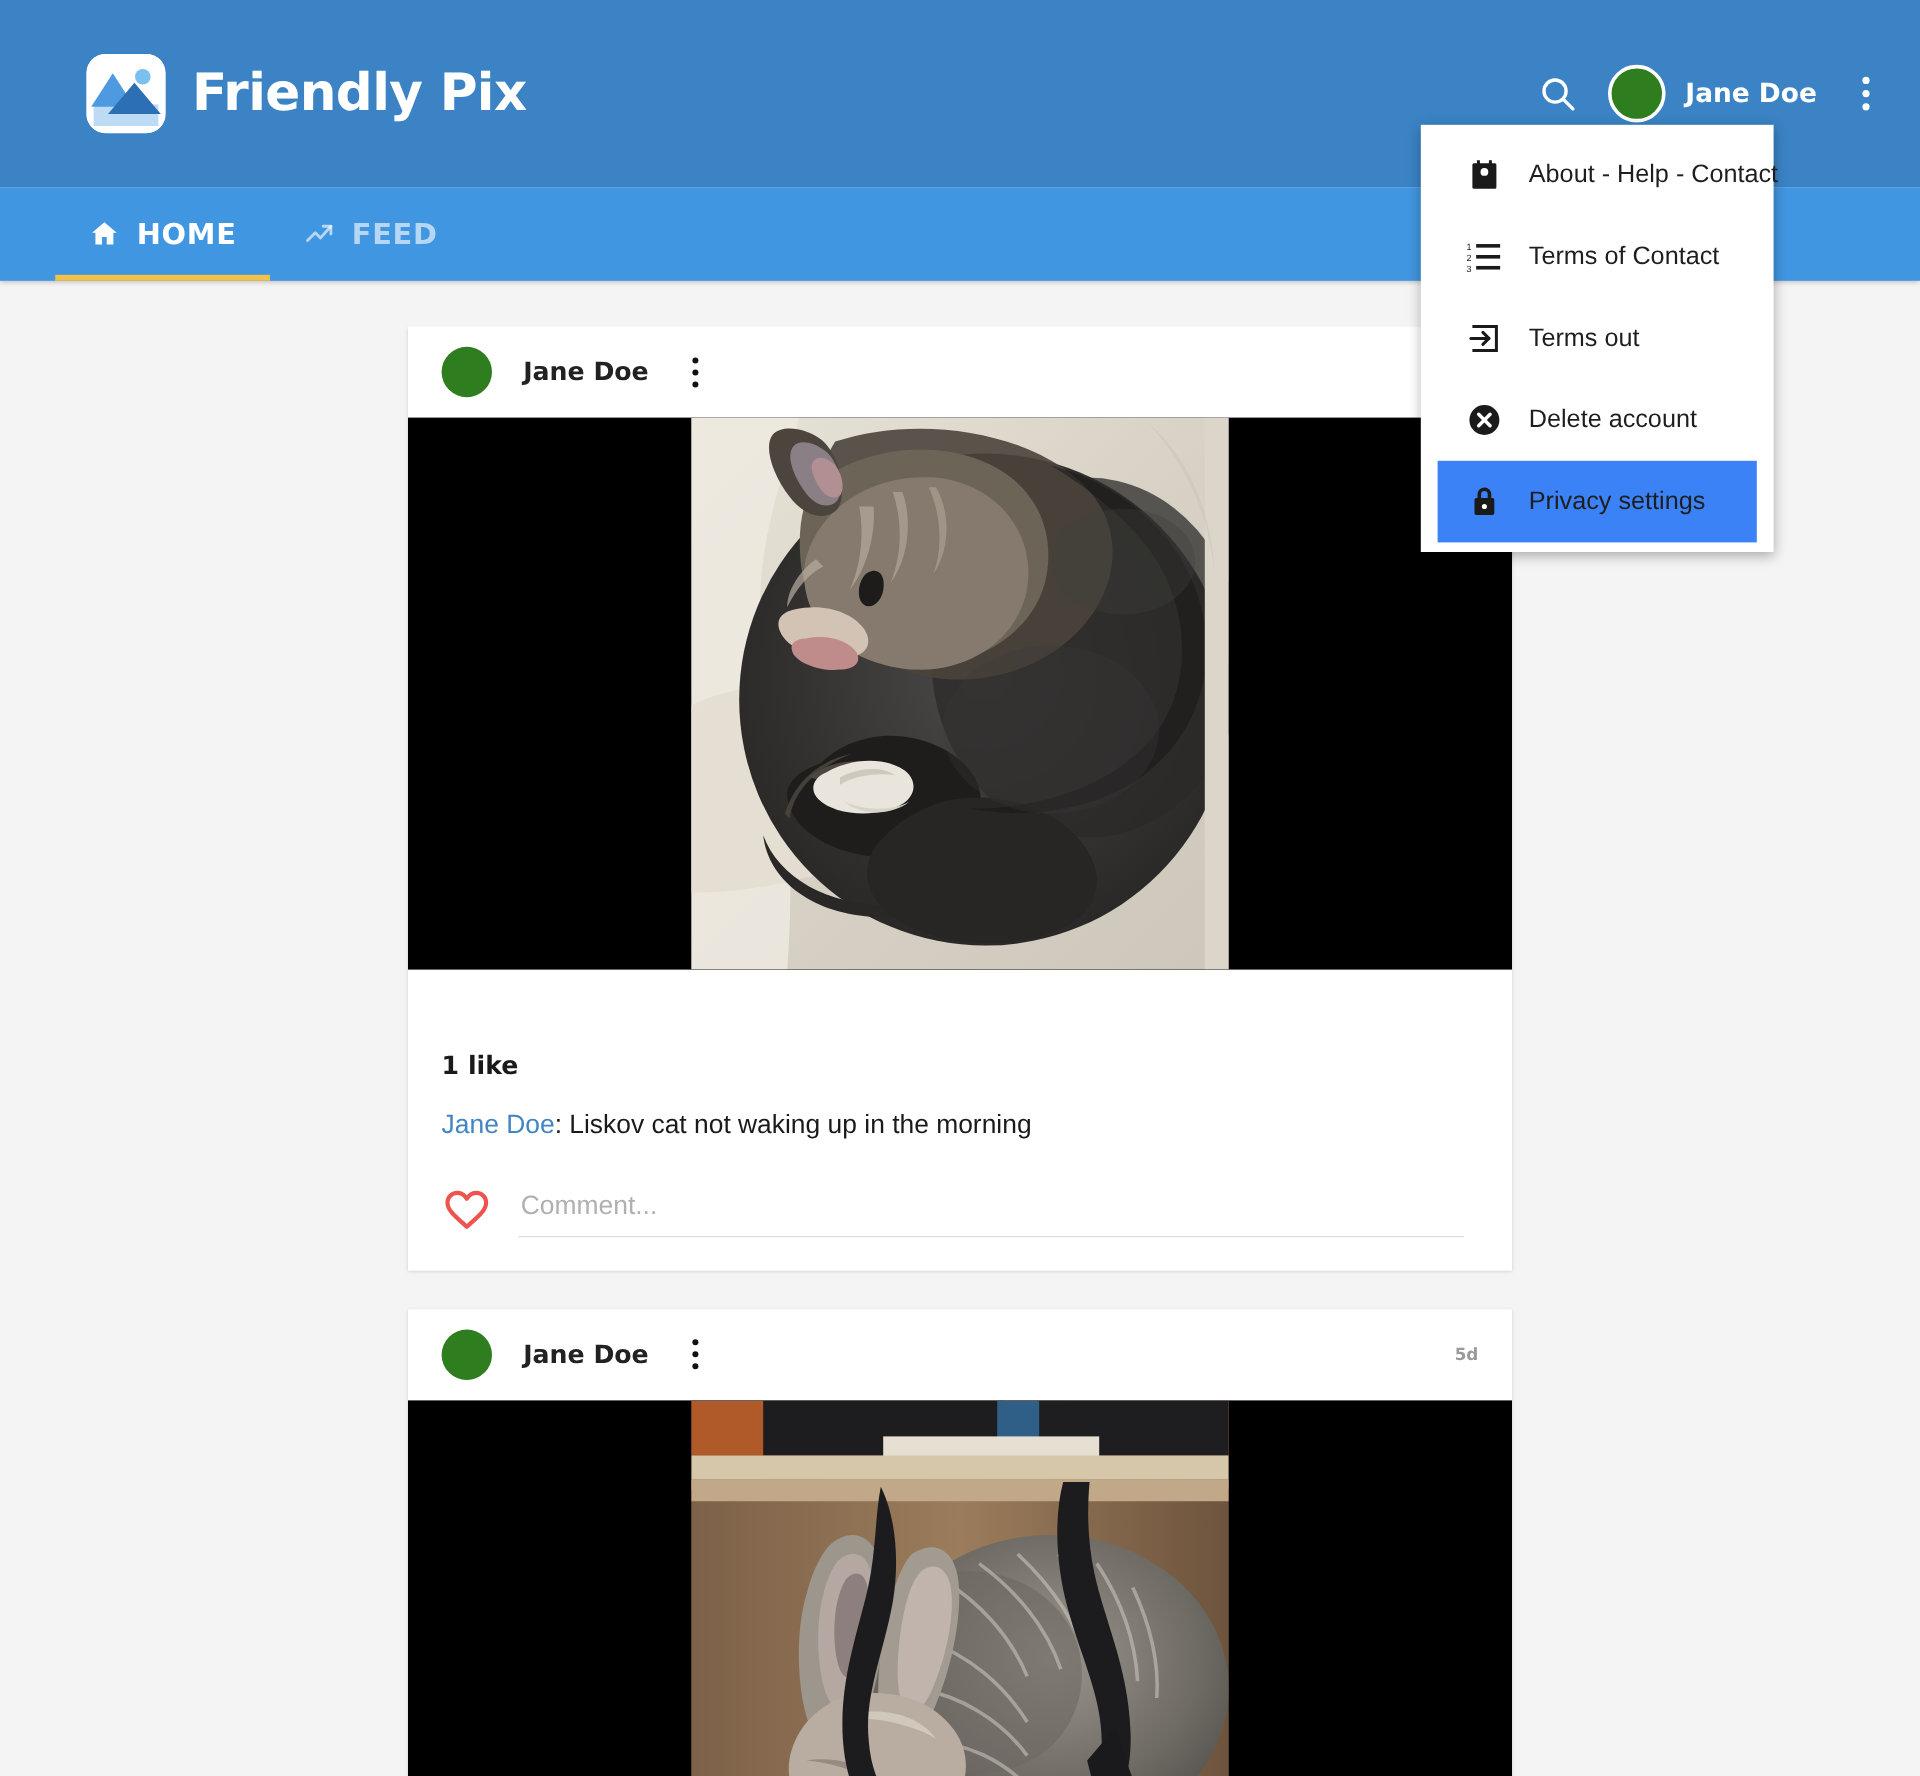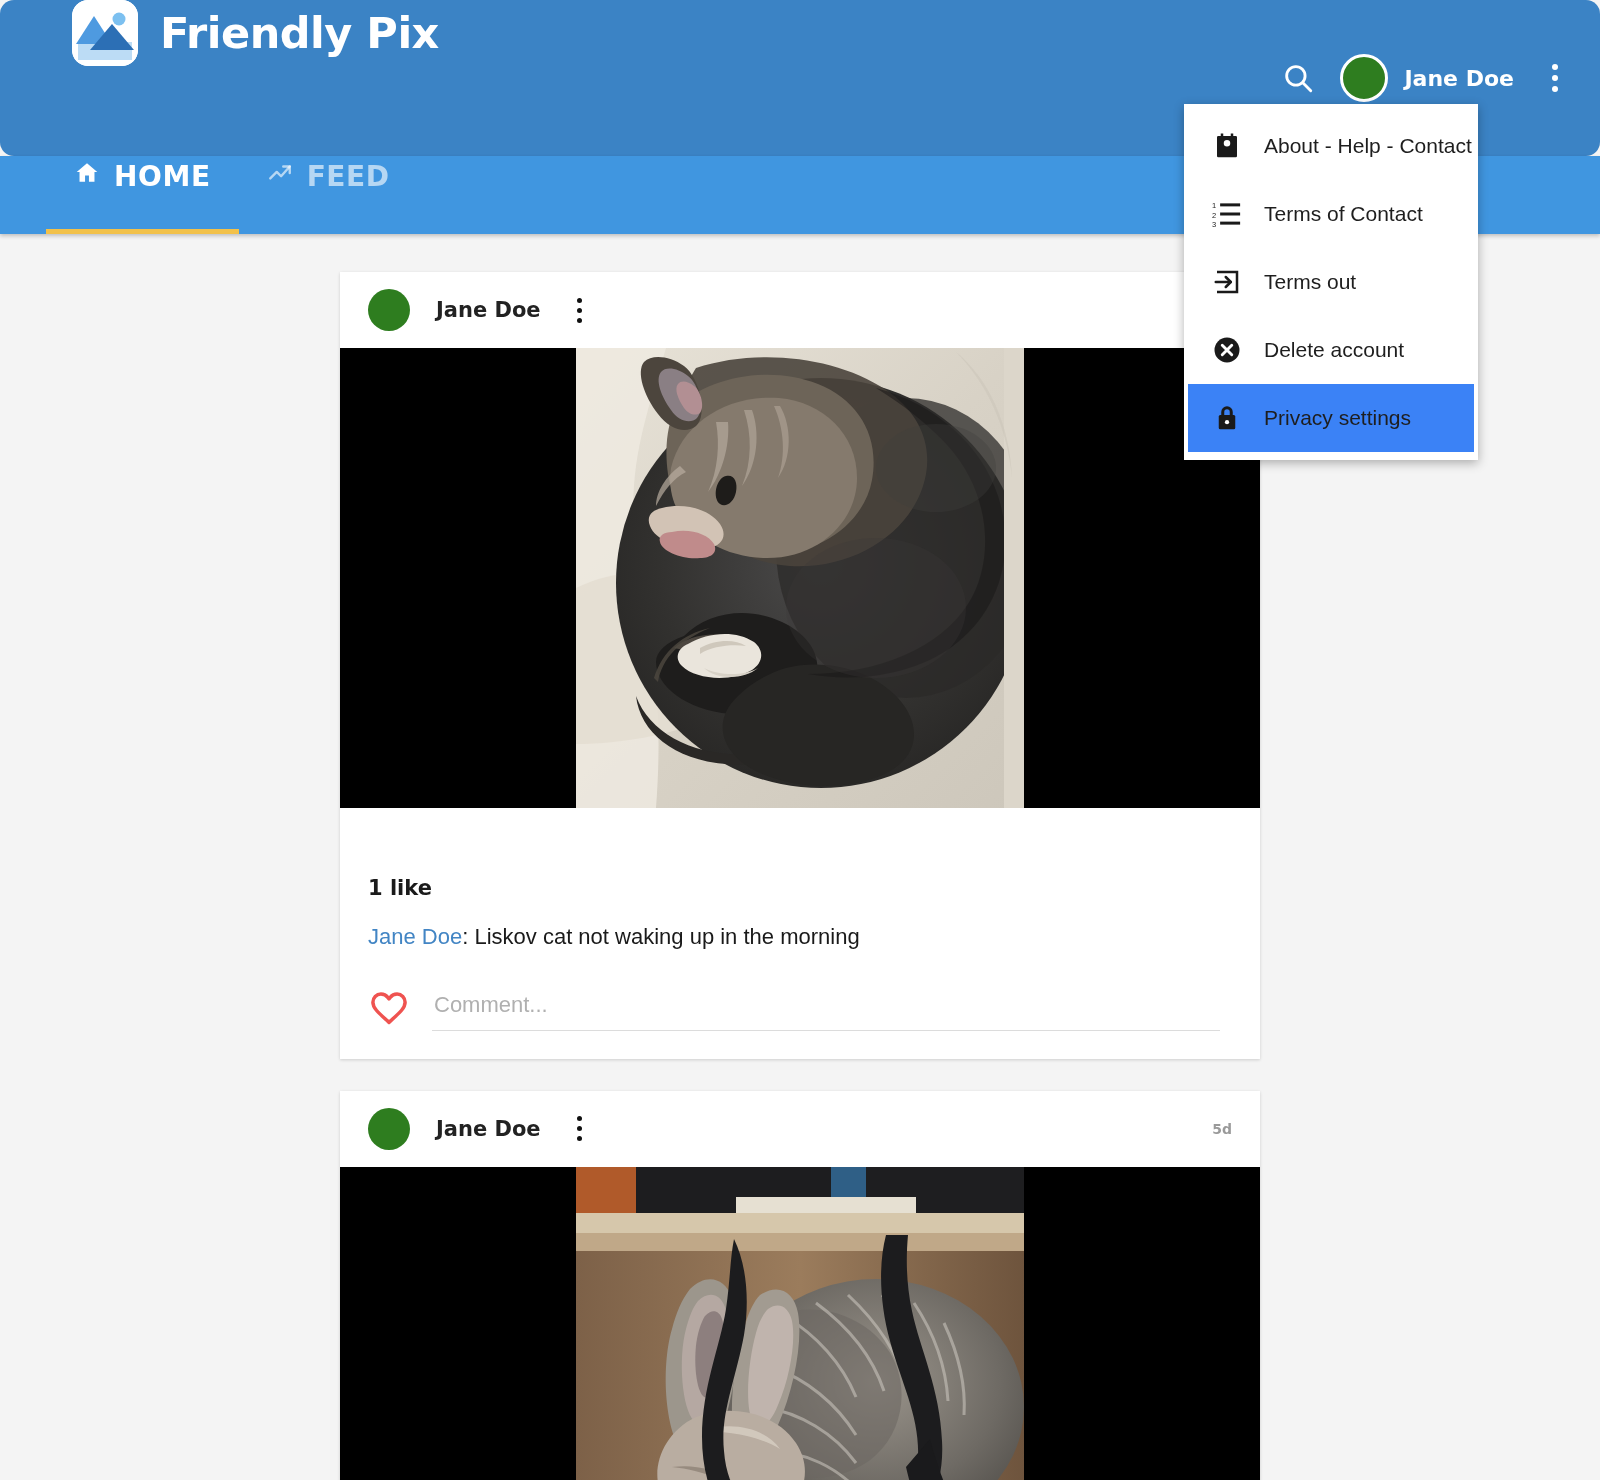--- a/index.html
+++ b/index.html
@@ -10,23 +10,22 @@
     font-family: "Liberation Sans", sans-serif;
     overflow: hidden;
   }
 
   
   .header {
     position: relative;
     height: 156px;
     background: #3b83c5;
     display: flex;
-    align-items: flex-start;
+    align-items: center;
     padding: 0 30px 0 72px;
-    border-radius: 14px;
   }
   .brand { display: flex; align-items: center; gap: 22px; }
   .logo-box {
     width: 66px; height: 66px;
     background: #ffffff;
     border-radius: 16px;
     position: relative;
     overflow: hidden;
     flex: 0 0 auto;
   }
@@ -81,25 +80,25 @@
     display: flex;
     align-items: flex-end;
     padding-left: 46px;
     box-shadow: 0 2px 4px rgba(0,0,0,0.22);
     position: relative;
     z-index: 2;
   }
   .tab {
     height: 100%;
     display: flex;
-    align-items: flex-start;
+    align-items: center;
     gap: 14px;
     padding: 4px 28px;
     color: rgba(255,255,255,0.62);
-    font-size: 28px;
+    font-size: 24px;
     font-weight: bold;
     letter-spacing: 0.6px;
     font-family: "DejaVu Sans", sans-serif;
     position: relative;
   }
   .tab.active { color: #ffffff; }
   .tab.active::after {
     content: "";
     position: absolute;
     left: 0; right: 0; bottom: 0;
@@ -206,21 +205,21 @@
 
   
   .menu {
     position: absolute;
     top: 104px;
     right: 122px;
     width: 294px;
     background: #ffffff;
     box-shadow: 0 3px 10px rgba(0,0,0,0.30);
     z-index: 50;
-    padding: 8px 4px;
+    padding: 8px 14px;
   }
   .menu-item {
     display: flex;
     align-items: center;
     height: 68px;
     padding: 0 24px;
     gap: 22px;
   }
   .menu-item.hover { background: #3b82f6; }
   .menu-label {

